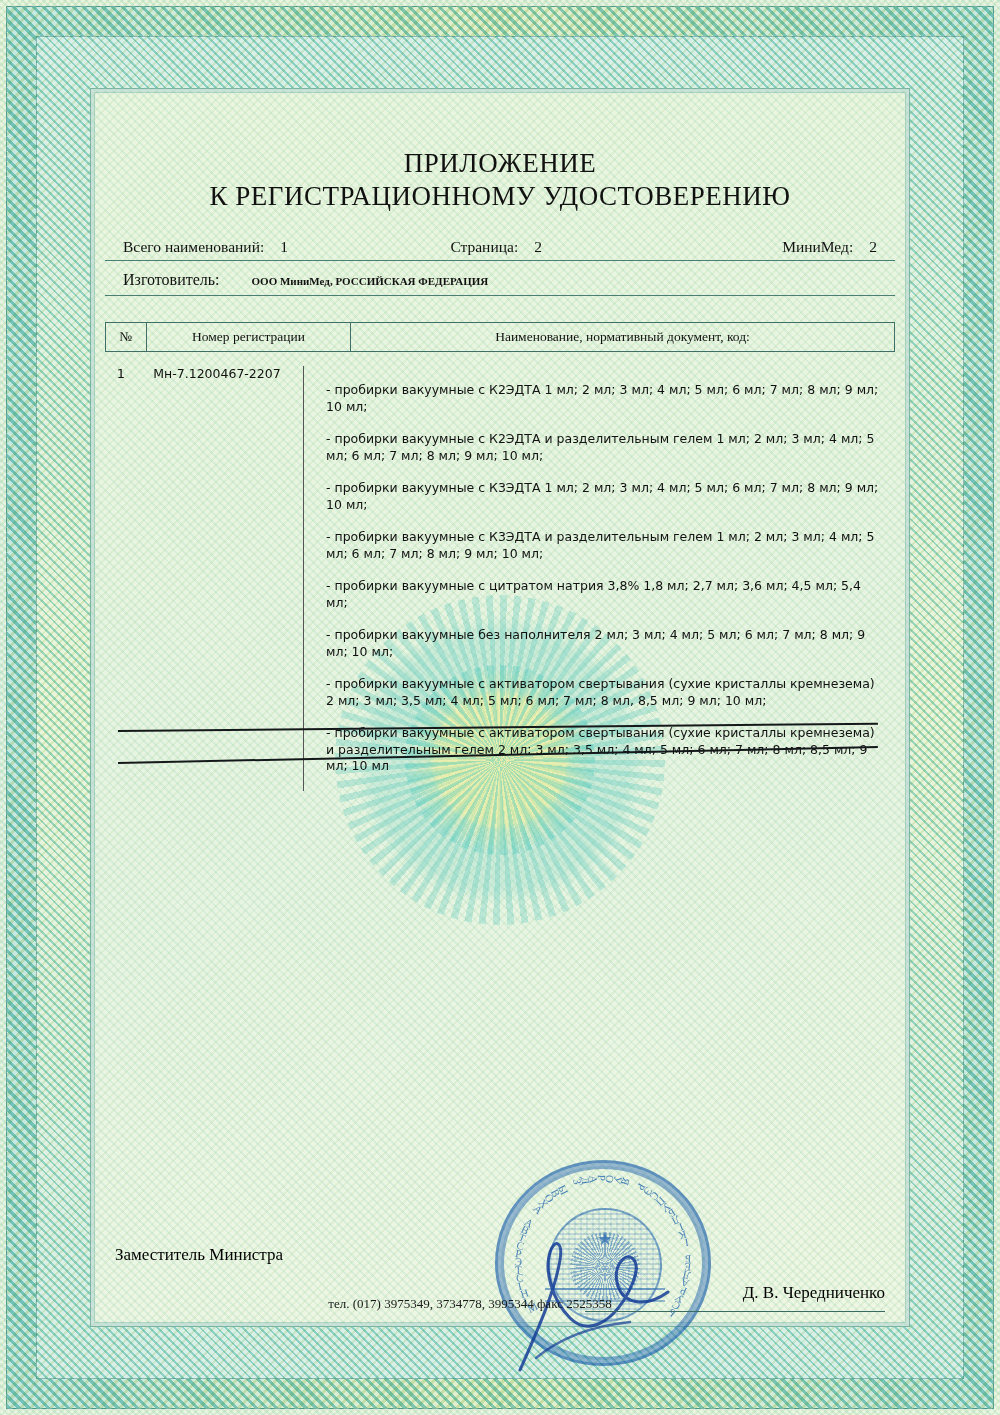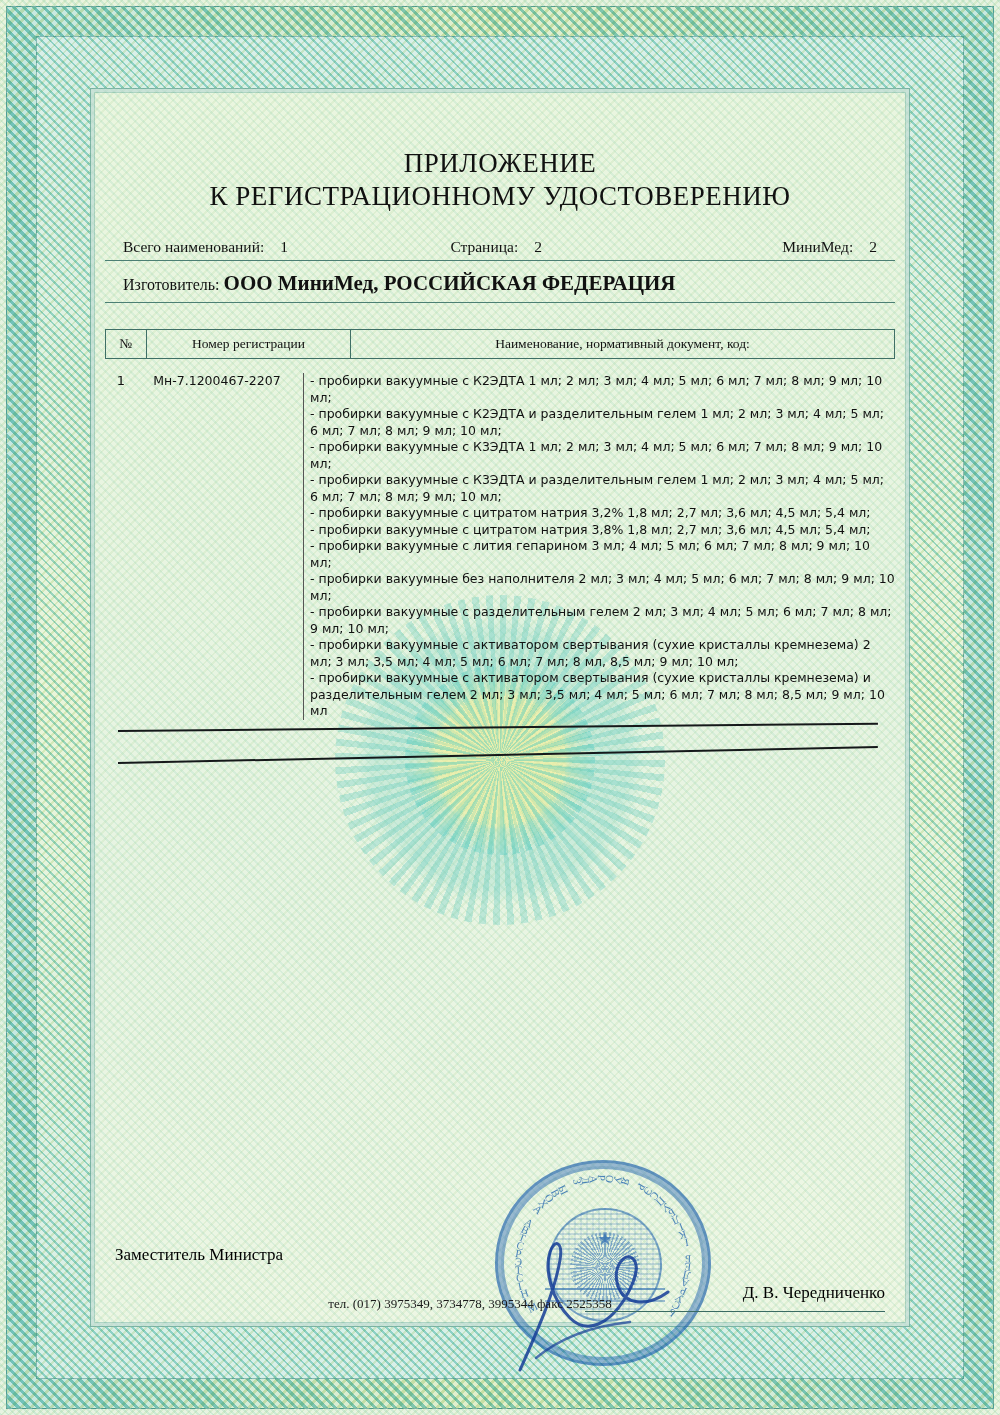--- a/index.html
+++ b/index.html
@@ -145,23 +145,23 @@
   .maker-row {
     display: flex;
     align-items: baseline;
     font-size: 16px;
     margin-top: 10px;
     padding: 0 18px 6px 18px;
     border-bottom: 1px solid #4c7f74;
   }
   .maker-label { white-space: nowrap; }
   .maker-value {
-    margin-left: 4px;
+    margin-left: 32px;
     font-weight: bold;
-    font-size: 21px;
+    font-size: 11px;
   }
 
   table.items {
     width: 100%;
     border-collapse: collapse;
     margin-top: 26px;
     font-size: 13.5px;
   }
   table.items th {
     border: 1px solid #3f6f66;
@@ -192,21 +192,21 @@
     padding-right: 6px;
     font-size: 12.5px;
   }
   .body-desc {
     flex: 1;
     padding-left: 6px;
     line-height: 1.32;
     font-size: 12.5px;
   }
   .desc-head { margin-bottom: 1px; }
-  .desc-item { margin: 0; }
+  .desc-item { margin: 16px; }
 
   .total-row {
     margin-top: 18px;
     font-family: "DejaVu Sans", sans-serif;
     font-weight: bold;
     font-size: 15px;
     padding-left: 4px;
   }
 
   .strike-lines {
@@ -390,25 +390,22 @@
     </table>
 
     <div class="body-row">
       <div class="body-num">1</div>
       <div class="body-reg">Мн-7.1200467-2207</div>
       <div class="body-desc">
         <div class="desc-item">- пробирки вакуумные с К2ЭДТА 1 мл; 2 мл; 3 мл; 4 мл; 5 мл; 6 мл; 7 мл; 8 мл; 9 мл; 10 мл;</div>
         <div class="desc-item">- пробирки вакуумные с К2ЭДТА и разделительным гелем 1 мл; 2 мл; 3 мл; 4 мл; 5 мл; 6 мл; 7 мл; 8 мл; 9 мл; 10 мл;</div>
         <div class="desc-item">- пробирки вакуумные с К3ЭДТА 1 мл; 2 мл; 3 мл; 4 мл; 5 мл; 6 мл; 7 мл; 8 мл; 9 мл; 10 мл;</div>
         <div class="desc-item">- пробирки вакуумные с К3ЭДТА и разделительным гелем 1 мл; 2 мл; 3 мл; 4 мл; 5 мл; 6 мл; 7 мл; 8 мл; 9 мл; 10 мл;</div>
-        <div class="desc-item">- пробирки вакуумные с цитратом натрия 3,2% 1,8 мл; 2,7 мл; 3,6 мл; 4,5 мл; 5,4 мл;</div>
         <div class="desc-item">- пробирки вакуумные с цитратом натрия 3,8% 1,8 мл; 2,7 мл; 3,6 мл; 4,5 мл; 5,4 мл;</div>
-        <div class="desc-item">- пробирки вакуумные с лития гепарином 3 мл; 4 мл; 5 мл; 6 мл; 7 мл; 8 мл; 9 мл; 10 мл;</div>
         <div class="desc-item">- пробирки вакуумные без наполнителя 2 мл; 3 мл; 4 мл; 5 мл; 6 мл; 7 мл; 8 мл; 9 мл; 10 мл;</div>
-        <div class="desc-item">- пробирки вакуумные с разделительным гелем 2 мл; 3 мл; 4 мл; 5 мл; 6 мл; 7 мл; 8 мл; 9 мл; 10 мл;</div>
         <div class="desc-item">- пробирки вакуумные с активатором свертывания (сухие кристаллы кремнезема) 2 мл; 3 мл; 3,5 мл; 4 мл; 5 мл; 6 мл; 7 мл; 8 мл, 8,5 мл; 9 мл; 10 мл;</div>
         <div class="desc-item">- пробирки вакуумные с активатором свертывания (сухие кристаллы кремнезема) и разделительным гелем 2 мл; 3 мл; 3,5 мл; 4 мл; 5 мл; 6 мл; 7 мл; 8 мл; 8,5 мл; 9 мл; 10 мл</div>
       </div>
     </div>
 
 
   </div>
 
   <div class="strike-lines">
     <div class="l1"></div>

